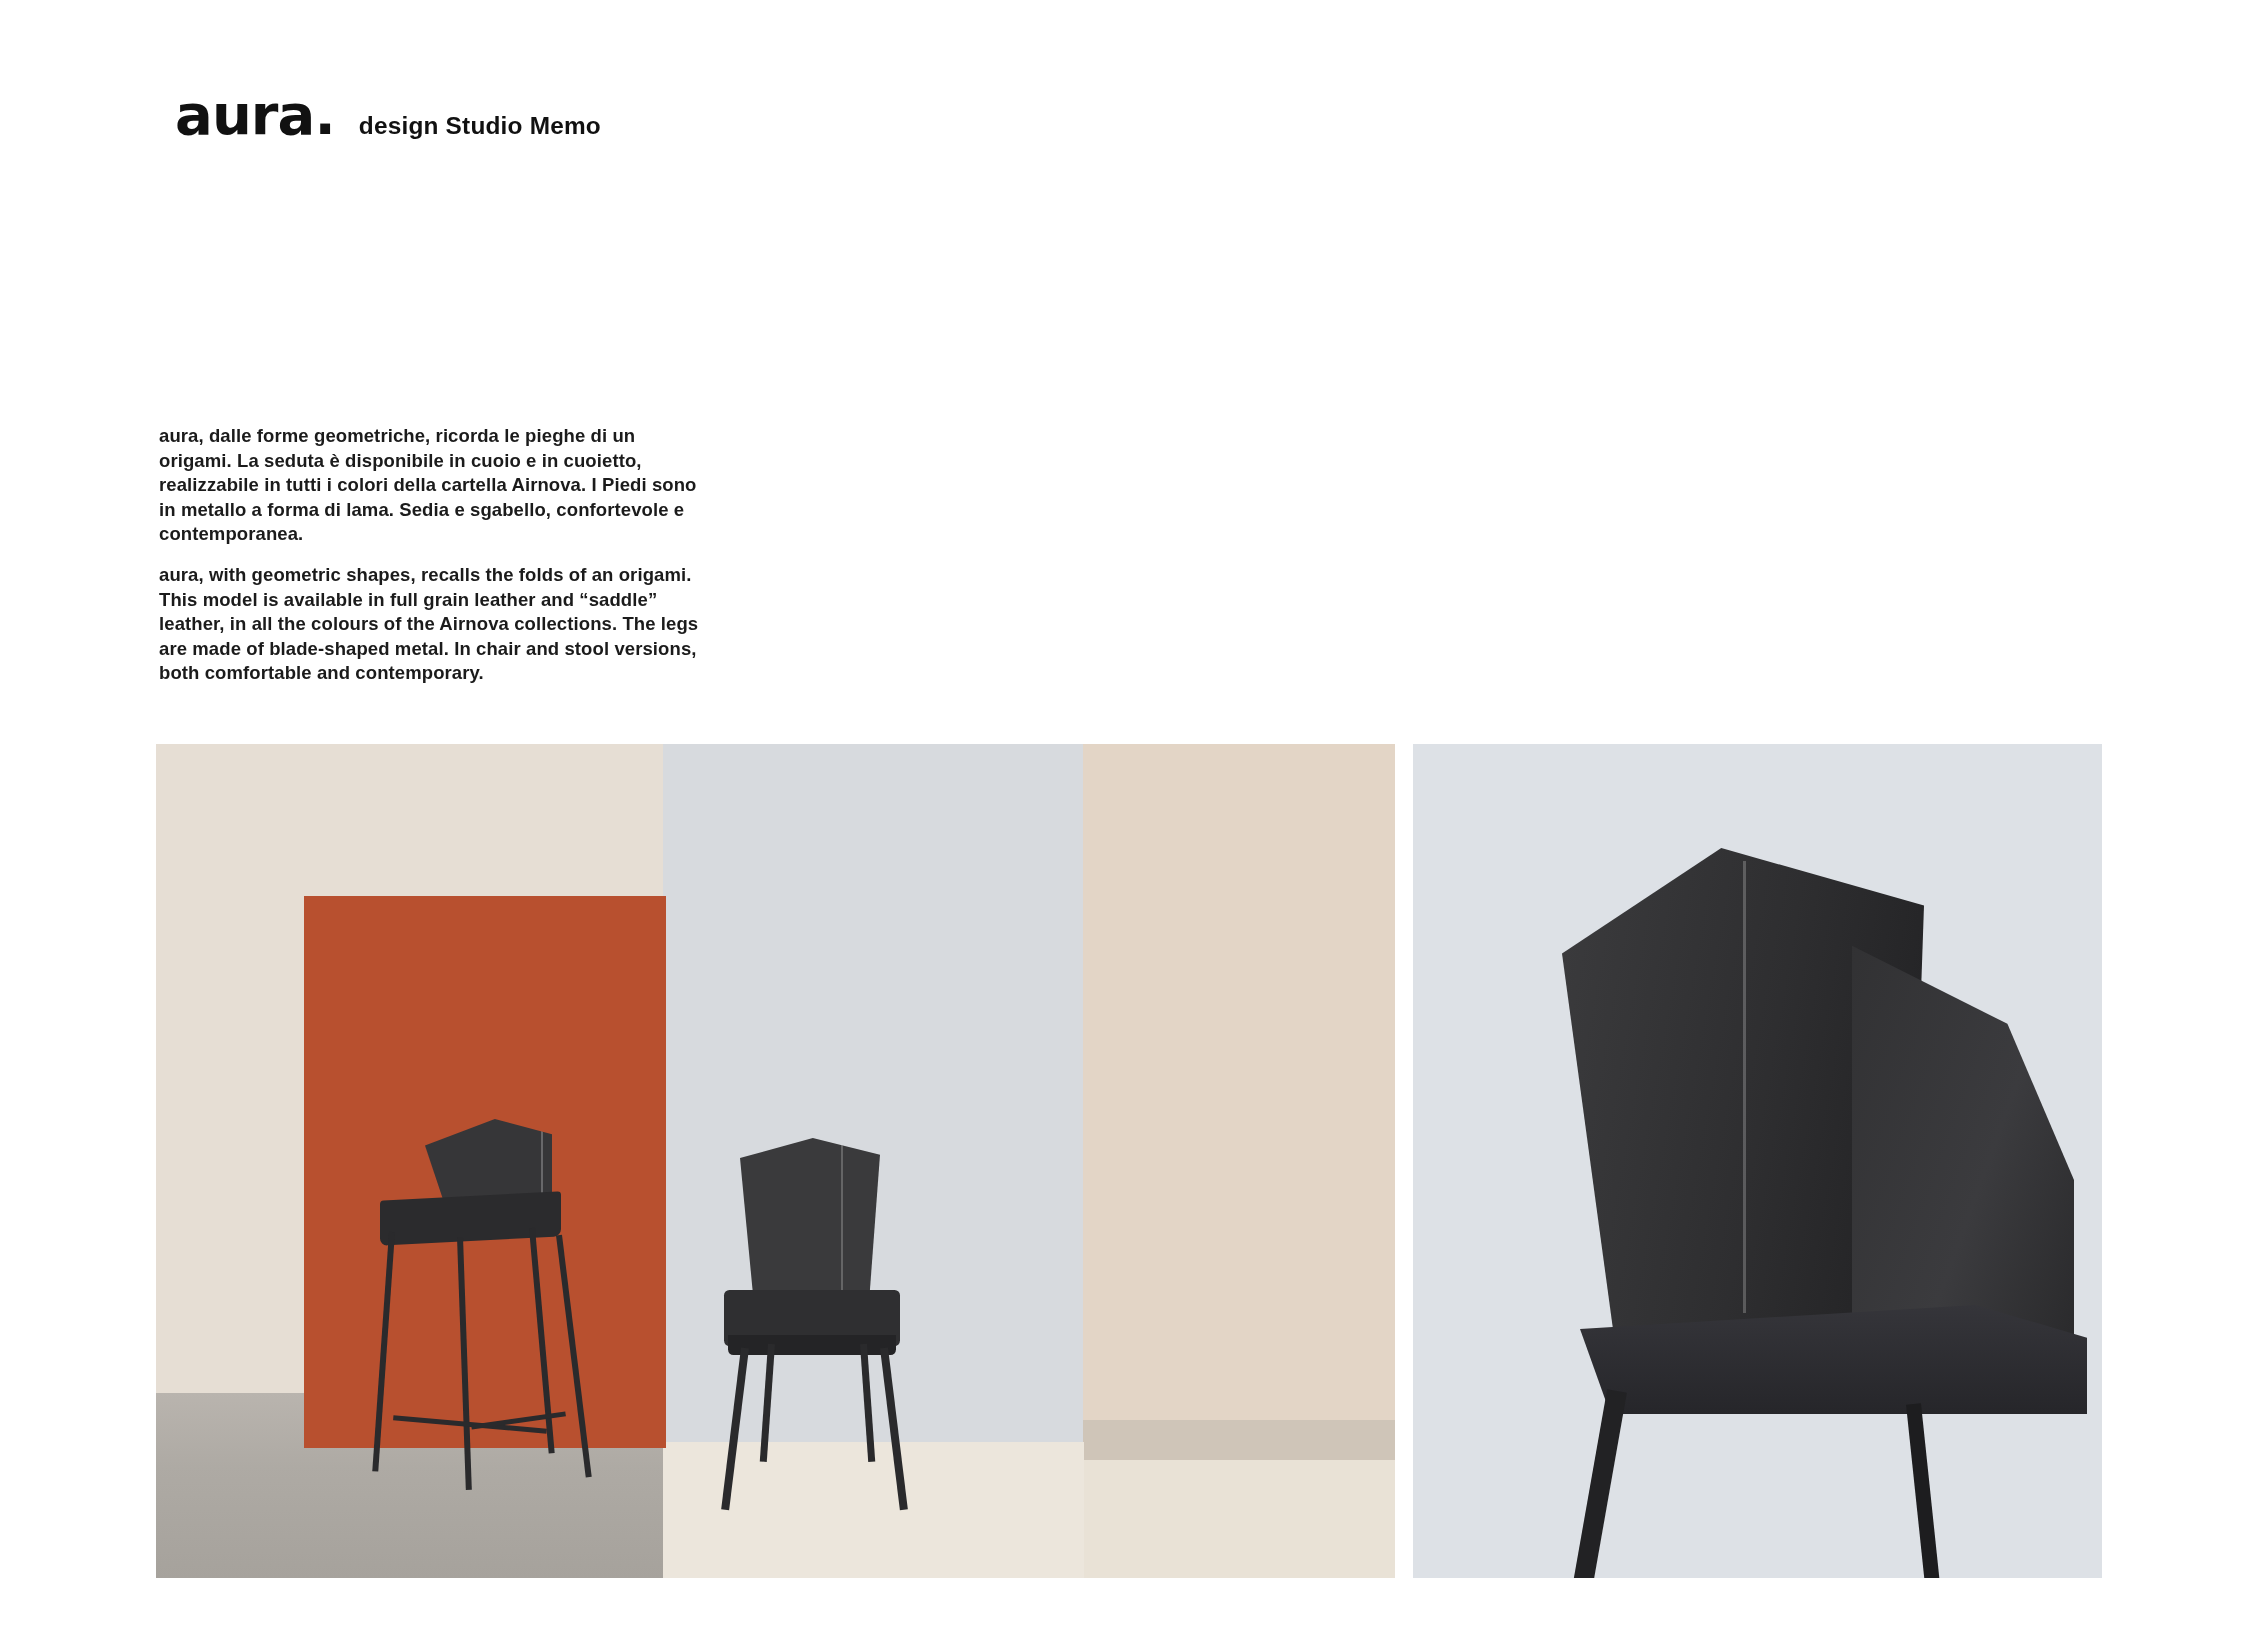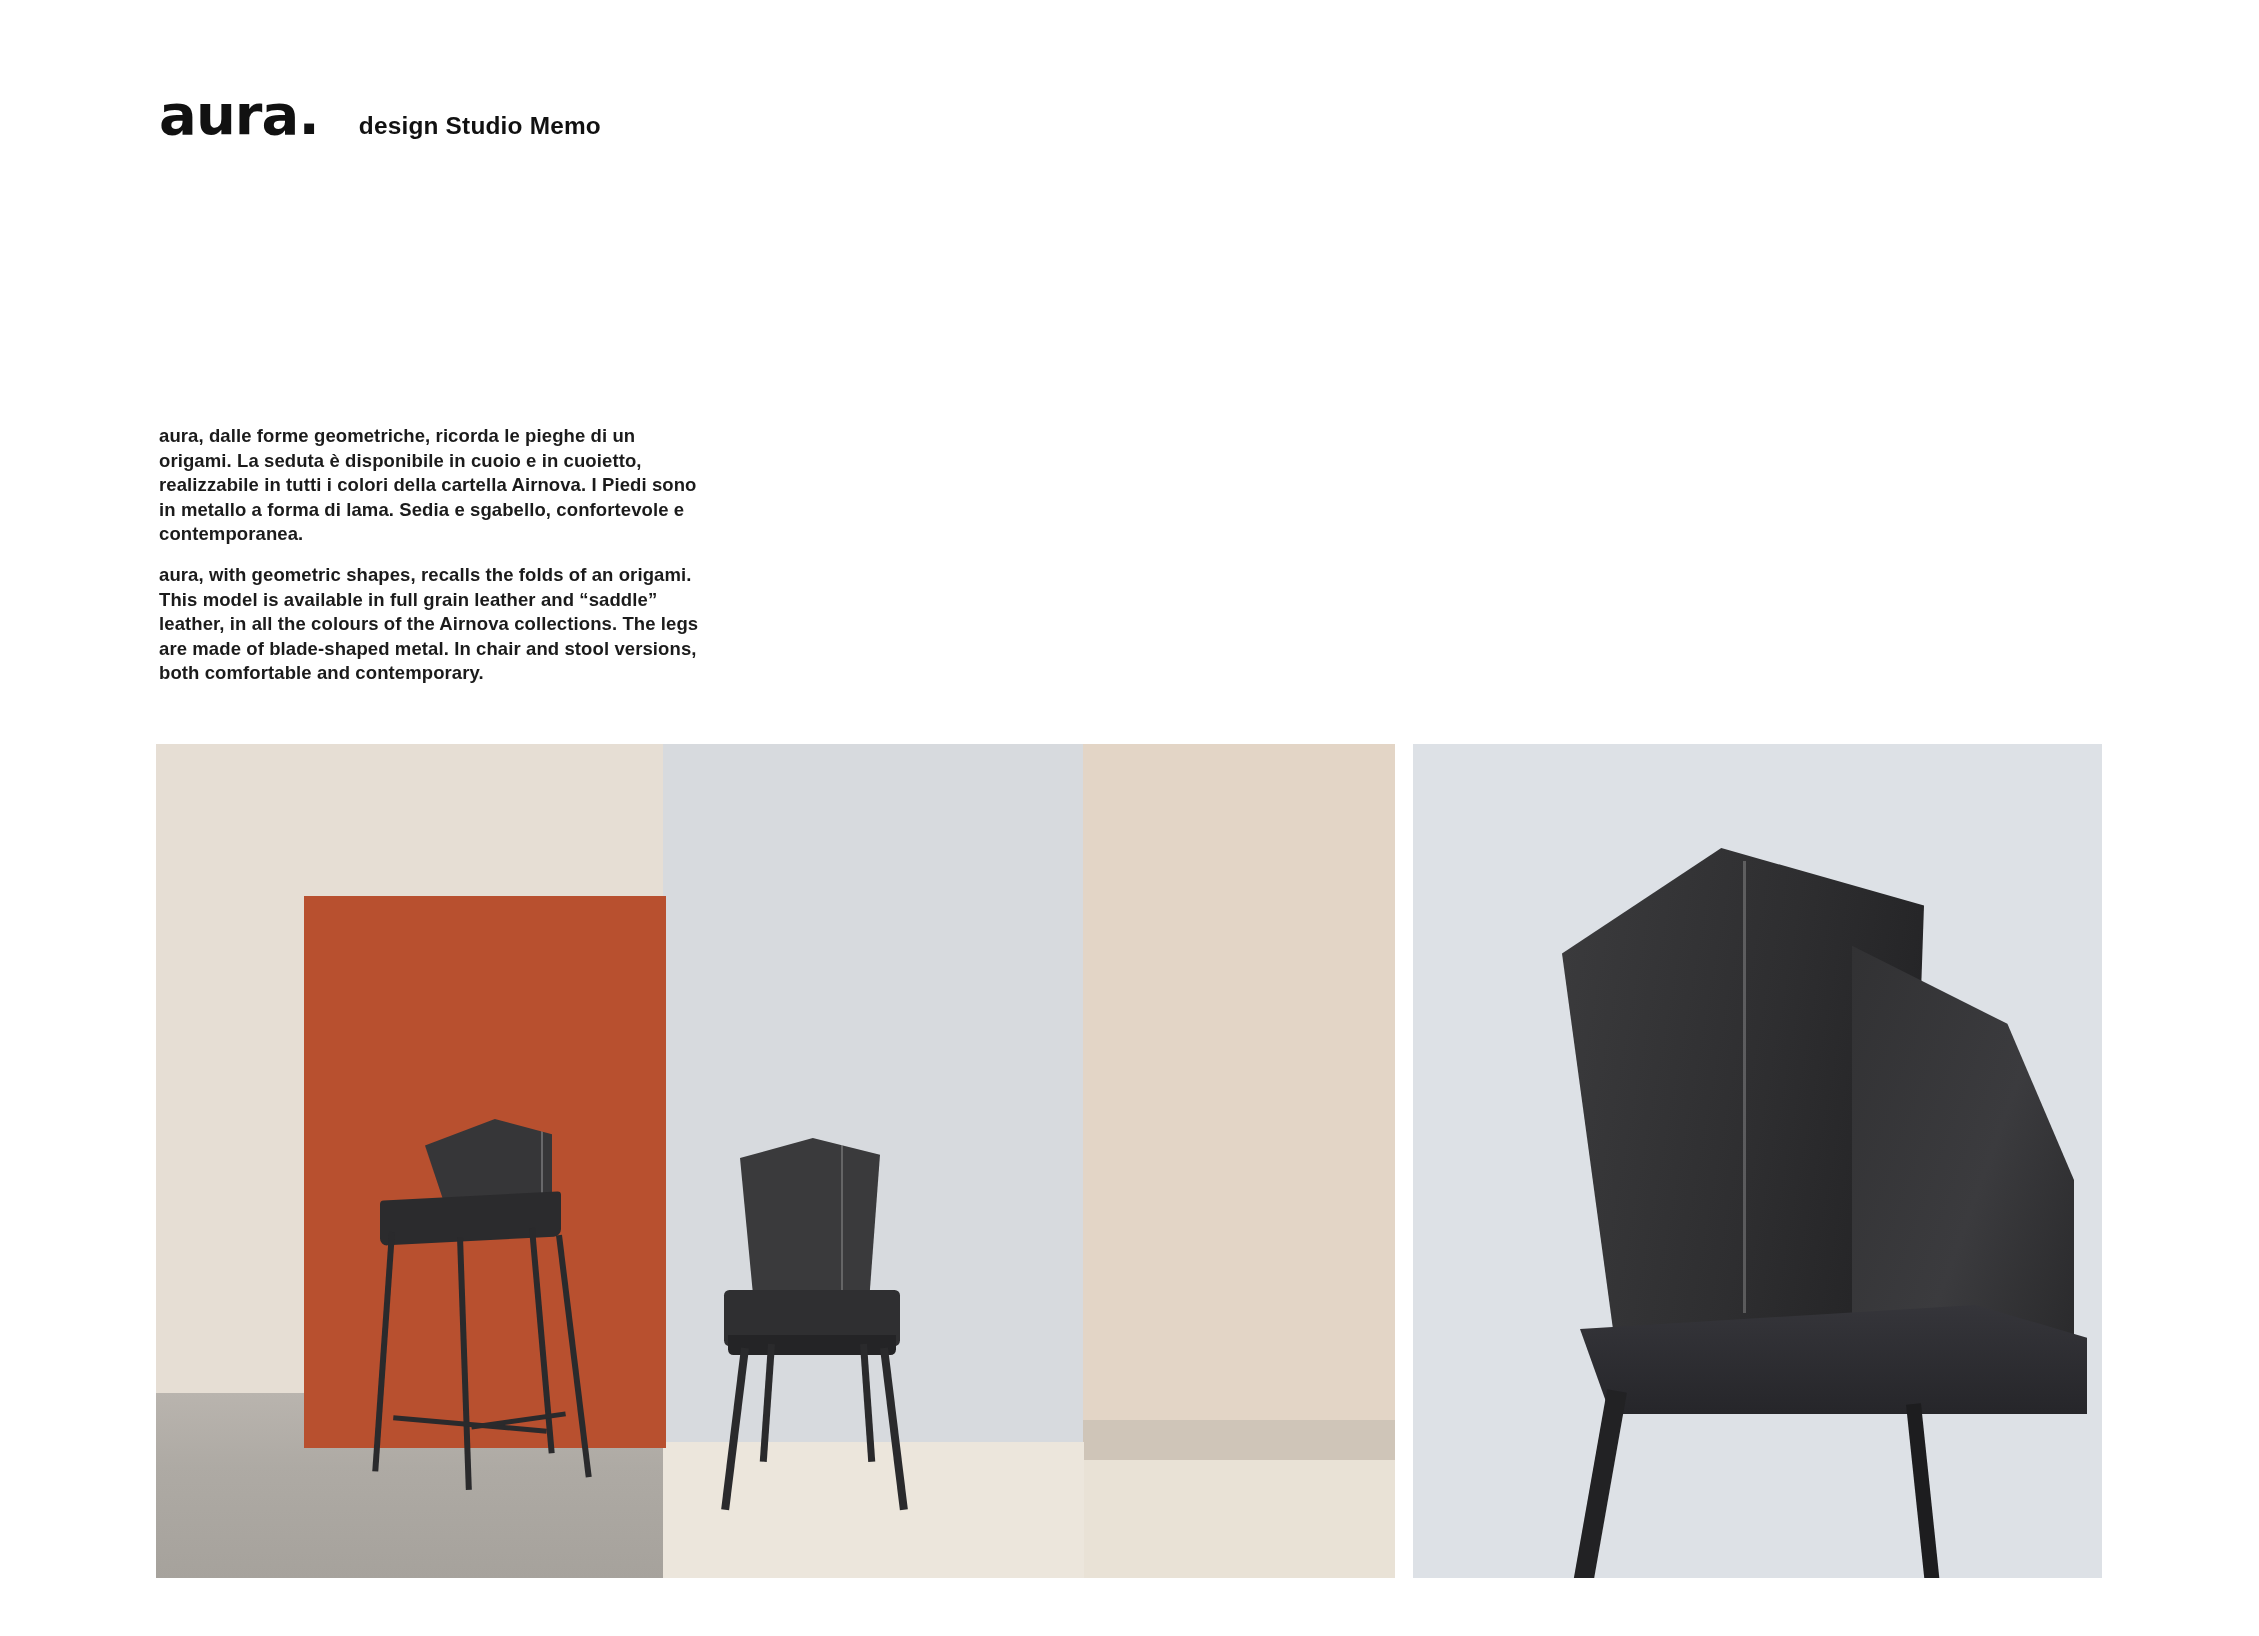--- a/index.html
+++ b/index.html
@@ -23,23 +23,24 @@
     display: flex;
     align-items: baseline;
   }
   .brand {
     font-family: "DejaVu Sans", sans-serif;
     font-size: 56px;
     font-weight: 700;
     letter-spacing: -0.9px;
     color: #111111;
     line-height: 1;
+    margin-left: 16px;
   }
   .designer {
-    margin-left: 40px;
+    margin-left: 24px;
     font-size: 24.4px;
     font-weight: 700;
     color: #111111;
     letter-spacing: 0.2px;
     line-height: 1;
   }
 
   
   .desc {
     position: absolute;

